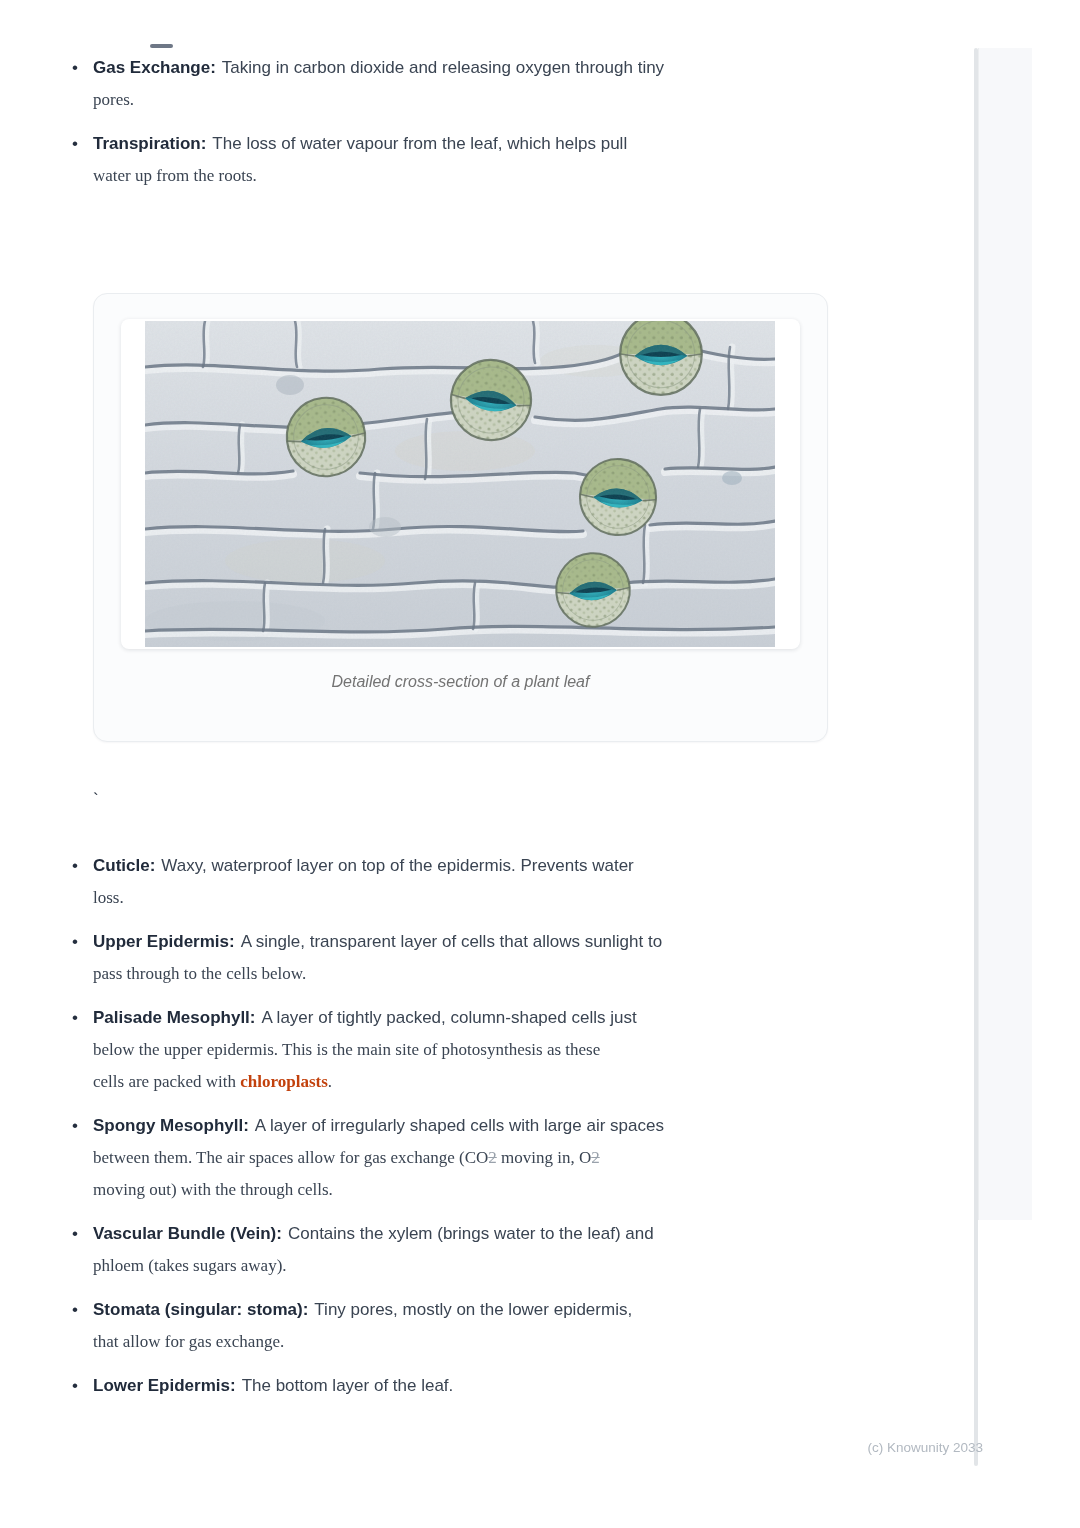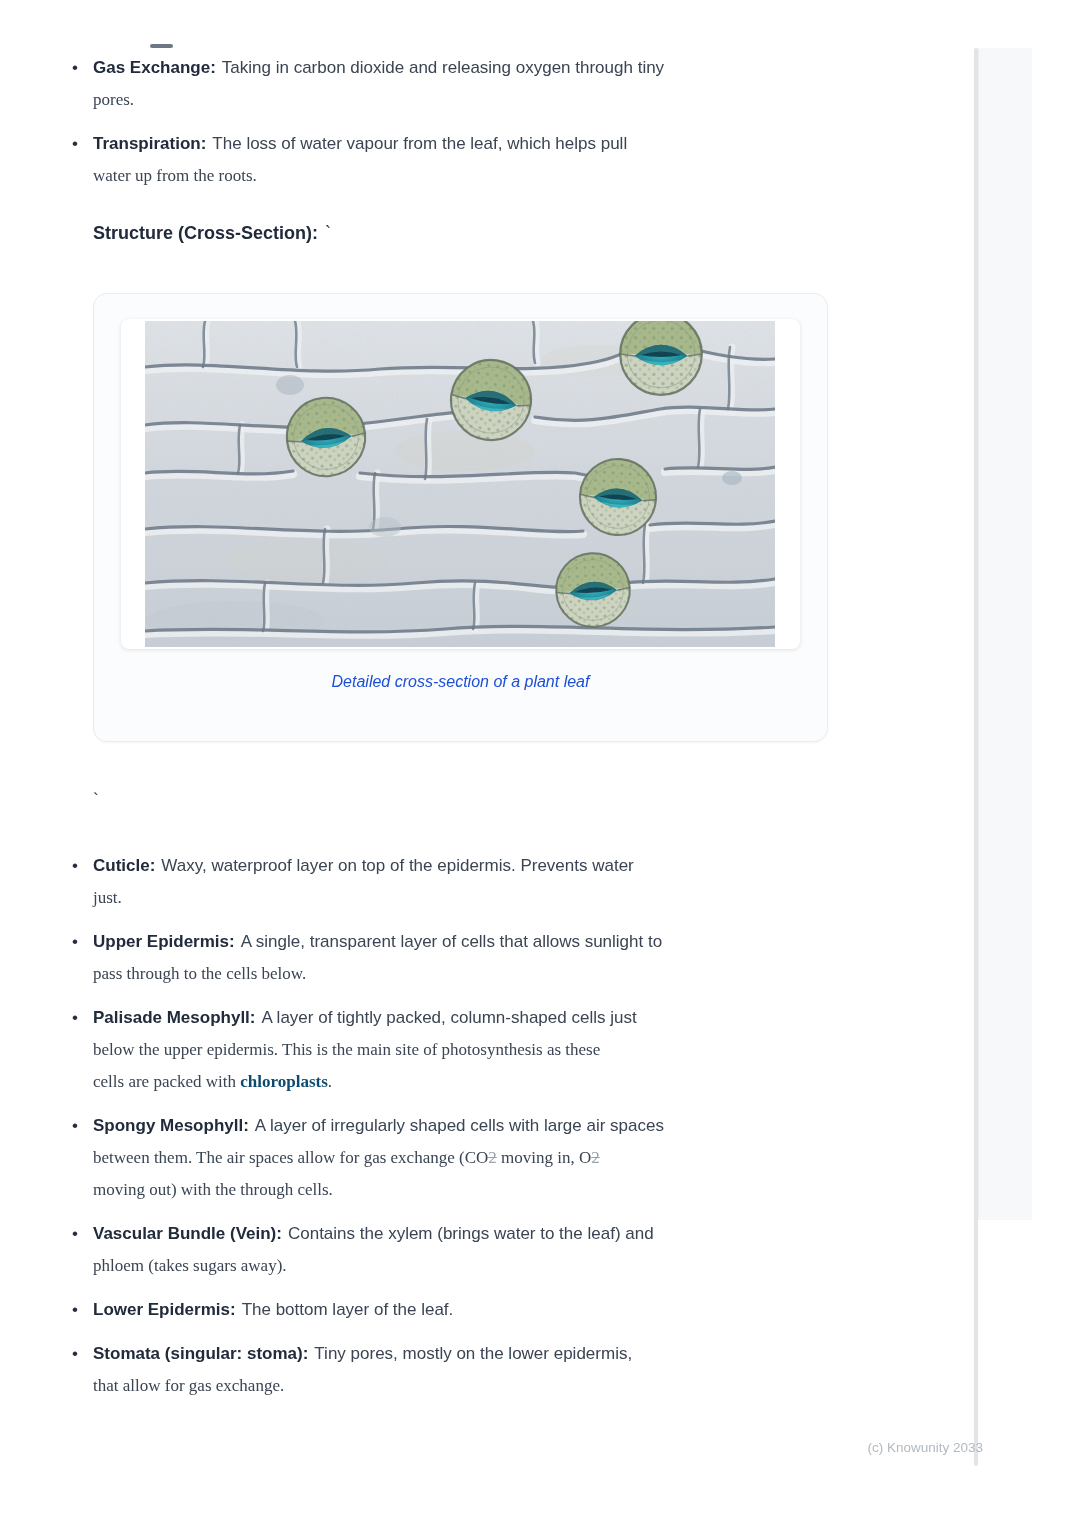--- a/index.html
+++ b/index.html
@@ -16,21 +16,21 @@
   .doc-list li {
     position:relative; margin-bottom:12px;
     font-size:17px; line-height:32px; color:#3a4452;
   }
   .doc-list li::before {
     content:"•"; position:absolute; left:-21px; top:0;
     color:#252f3f; font-size:17px;
   }
   .term { font-weight:700; color:#212b3b; margin-right:6px; }
   .bline { display:block;font-family:Liberation Serif, serif; }
-  .inline-bold { font-weight:700; color:#0c4a6e;margin-top:47px; }
+  .inline-bold { font-weight:700; color:#c2410c;margin-top:47px; }
   .sub-strike { color:#99a1ab; text-decoration:line-through; }
 
   #list-top { top:52px; }
   #list-bottom { top:850px; }
 
   .section-heading {
     position:absolute; left:93px; top:217px;
     font-size:18px; line-height:32px; font-weight:700; color:#202a3a;
   }
   .section-heading .tick { font-weight:400; margin-left:7px; color:#2a3443; }
@@ -48,21 +48,21 @@
   }
   .image-frame {
     margin:25px auto 0; width:679px; height:330px;
     background:#ffffff; border-radius:8px;
     box-shadow:0 1px 4px rgba(16,24,40,.12);
     padding:2px 24px; overflow:hidden;
   }
   .image-frame svg { display:block; }
   .figure-caption {
     margin-top:21px; text-align:center;
-    font-style:italic; font-size:16px; line-height:24px; color:#1d4ed8;
+    font-style:italic; font-size:16px; line-height:24px; color:#737373;
   }
 
   
   .scrollbar-track {
     position:absolute; left:974px; top:48px; width:4px; height:1418px;
     background:#e2e5e8; border-radius:2px;
   }
   .side-panel {
     position:absolute; left:978px; top:48px; width:54px; height:1172px;
     background:#f7f8fa; border-left:1px solid #eceef0;
@@ -87,23 +87,20 @@
     <li>
       <span class="term">Gas Exchange:</span><span>Taking in carbon dioxide and releasing oxygen through tiny</span>
       <span class="bline">pores.</span>
     </li>
     <li>
       <span class="term">Transpiration:</span><span>The loss of water vapour from the leaf, which helps pull</span>
       <span class="bline">water up from the roots.</span>
     </li>
   </ul>
 
-  <div class="section-heading">
-    <span>Structure (Cross-Section):</span><span class="tick">`</span>
-  </div>
 
   <div class="figure-card">
     <div class="image-frame">
       <svg width="630" height="326" viewBox="0 0 630 326" role="img" aria-label="Detailed cross-section of a plant leaf">
         <defs>
           <linearGradient id="bgGrad" x1="0" y1="0" x2="0" y2="1">
             <stop offset="0" stop-color="#e0e4e8"></stop>
             <stop offset="0.5" stop-color="#d3d8de"></stop>
             <stop offset="1" stop-color="#c9cfd6"></stop>
           </linearGradient>
@@ -213,47 +210,47 @@
       </svg>
     </div>
     <div class="figure-caption">Detailed cross-section of a plant leaf</div>
   </div>
 
   <div class="stray-tick">`</div>
 
   <ul class="doc-list" id="list-bottom">
     <li>
       <span class="term">Cuticle:</span><span>Waxy, waterproof layer on top of the epidermis. Prevents water</span>
-      <span class="bline">just.</span>
+      <span class="bline">loss.</span>
     </li>
     <li>
       <span class="term">Upper Epidermis:</span><span>A single, transparent layer of cells that allows sunlight to</span>
       <span class="bline">pass through to the cells below.</span>
     </li>
     <li>
       <span class="term">Palisade Mesophyll:</span><span>A layer of tightly packed, column-shaped cells just</span>
       <span class="bline">below the upper epidermis. This is the main site of photosynthesis as these</span>
       <span class="bline"><span>cells are packed with </span><span class="inline-bold">chloroplasts</span><span>.</span></span>
     </li>
     <li>
       <span class="term">Spongy Mesophyll:</span><span>A layer of irregularly shaped cells with large air spaces</span>
       <span class="bline"><span>between them. The air spaces allow for gas exchange (CO</span><span class="sub-strike">2</span><span> moving in, O</span><span class="sub-strike">2</span></span>
       <span class="bline">moving out) with the through cells.</span>
     </li>
     <li>
       <span class="term">Vascular Bundle (Vein):</span><span>Contains the xylem (brings water to the leaf) and</span>
       <span class="bline">phloem (takes sugars away).</span>
     </li>
     <li>
-      <span class="term">Lower Epidermis:</span><span>The bottom layer of the leaf.</span>
-    </li>
-    <li>
       <span class="term">Stomata (singular: stoma):</span><span>Tiny pores, mostly on the lower epidermis,</span>
       <span class="bline">that allow for gas exchange.</span>
     </li>
+    <li>
+      <span class="term">Lower Epidermis:</span><span>The bottom layer of the leaf.</span>
+    </li>
   </ul>
 
   <div class="side-panel"></div>
   <div class="scrollbar-track"></div>
 
   <div class="page-footer">(c) Knowunity 2033</div>
 
 </div>
 
 </body></html>

